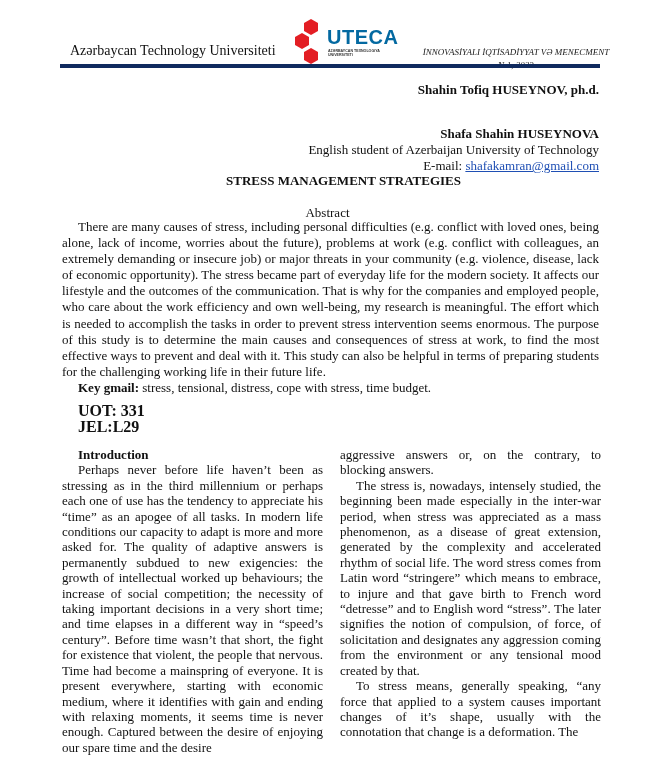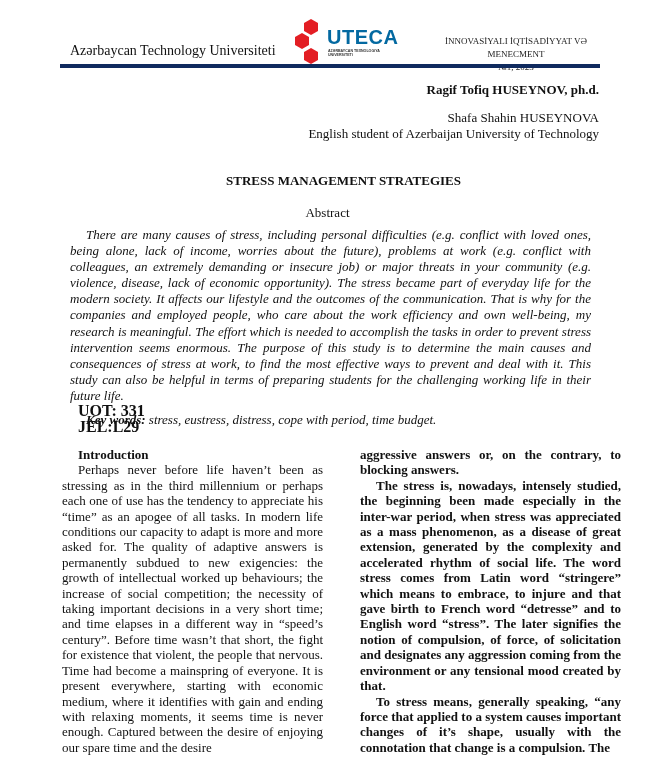--- a/index.html
+++ b/index.html
@@ -6,44 +6,44 @@
   body { width: 655px; height: 757px; overflow: hidden; position: relative;
          font-family: "Liberation Serif", serif; color: #111; }
   .header { position: absolute; left: 60px; top: 14px; width: 540px; height: 56px; }
   .uni-name { position: absolute; left: 10px; top: 29px; font-size: 14px; white-space: nowrap; }
   .logo { position: absolute; left: 232px; top: 4px; width: 130px; height: 48px; }
   .logo svg { position: absolute; left: 0; top: 0; }
   .logo-word { position: absolute; left: 35px; top: 8px; font-family: "Liberation Sans", sans-serif;
                font-weight: bold; font-size: 20px; letter-spacing: 0.5px; color: #0369a1; }
   .logo-sub { position: absolute; left: 36px; top: 31px; font-family: "Liberation Sans", sans-serif;
               font-size: 3.6px; line-height: 4.3px; font-weight: bold; color: #333; width: 70px; }
-  .journal { position: absolute; left: 356px; top: 21px; width: 200px; text-align: center;
-             font-size: 9px; line-height: 13px; color: #222; }
+  .journal { position: absolute; left: 356px; top: 32px; width: 200px; text-align: center;
+             font-style: italic; font-size: 9px; line-height: 13px; color: #222; }
   .rule { position: absolute; left: 60px; top: 64px; width: 540px; height: 4px; background: #0f2a5e; }
 
   .authors { position: absolute; right: 56px; top: 82px; text-align: right; font-size: 13px; line-height: 16px; }
   .author1 { font-weight: bold; }
-  .author2 { font-weight: normal; margin-top: 12px; }
+  .author2 { font-weight: bold; margin-top: 28px; }
   .email-link { color: #1f4fb4; text-decoration: underline; }
 
   .title { position: absolute; left: 16px; width: 100%; top: 173px; text-align: center;
            font-weight: bold; font-size: 13px; }
   .abs-head { position: absolute; left: 0; width: 100%; top: 205px; text-align: center;
               font-weight: normal; font-size: 13px; }
   .abstract { position: absolute; left: 62px; top: 219px; width: 537px; font-size: 13px;
               line-height: 16.1px; text-align: justify; }
-  .abstract p { margin: 8px; text-indent: 16px; font-style: italic; }
+  .abstract p { margin: 0; text-indent: 16px; }
   .kw { text-indent: 16px; }
   .kw b { font-weight: bold; }
 
   .codes { position: absolute; left: 78px; top: 403px; font-weight: bold; font-size: 16px; line-height: 16px; }
 
   .col { position: absolute; top: 447px; width: 261px; font-size: 13px; line-height: 15.4px; text-align: justify; }
   .col-left { left: 62px; }
-  .col-right { left: 360px; font-weight: bold; }
+  .col-right { left: 340px; }
   .col p { margin: 0; }
   .col .ind { text-indent: 16px; }
   .intro-head { font-weight: bold; padding-left: 16px; }
 </style>
 </head>
 <body>
 
 <div class="header">
   <div class="uni-name">Azərbaycan Technology Universiteti</div>
   <div class="logo">
@@ -59,39 +59,40 @@
     </div>
   </div>
   <div class="journal">
     <div>İNNOVASİYALI İQTİSADİYYAT VƏ MENECMENT</div>
     <div>№1, 2023</div>
   </div>
 </div>
 <div class="rule"></div>
 
 <div class="authors">
-  <div class="author1">Ragif Tofiq  HUSEYNOV, ph.d.</div>
+  <div class="author1">Shahin Tofiq  HUSEYNOV, ph.d.</div>
   <div class="author2">Shafa Shahin  HUSEYNOVA</div>
   <div>English student of Azerbaijan University of Technology</div>
+  <div><span>E-mail: </span><a class="email-link">shafakamran@gmail.com</a></div>
 </div>
 
 <div class="title">STRESS MANAGEMENT STRATEGIES</div>
 <div class="abs-head">Abstract</div>
 <div class="abstract">
   <p>There are many causes of stress, including personal difficulties (e.g. conflict with loved ones, being alone, lack of income, worries about the future), problems at work (e.g. conflict with colleagues, an extremely demanding or insecure job) or major threats in your community (e.g. violence, disease, lack of economic opportunity). The stress became part of everyday life for the modern society. It affects our lifestyle and the outcomes of the communication. That is why for the companies and employed people, who care about the work efficiency and own well-being, my research is meaningful. The effort which is needed to accomplish the tasks in order to prevent stress intervention seems enormous. The purpose of this study is to determine the main causes and consequences of stress at work, to find the most effective ways to prevent and deal with it. This study can also be helpful in terms of preparing students for the challenging working life in their future life.</p>
-  <p class="kw"><b>Key words:</b><span> stress, eustress, distress, cope with period, time budget.</span></p>
+  <p class="kw"><b>Key gmail:</b><span> stress, tensional, distress, cope with stress, time budget.</span></p>
 </div>
 
 <div class="codes">
   <div>UOT: 331</div>
   <div>JEL:L29</div>
 </div>
 
 <div class="col col-left">
   <p class="intro-head">Introduction</p>
   <p class="ind">Perhaps never before life haven’t been as stressing as in the third millennium or perhaps each one of use has the tendency to appreciate his “time” as an apogee of all tasks. In modern life conditions our capacity to adapt is more and more asked for. The quality of adaptive answers is permanently subdued to new exigencies: the growth of intellectual worked up behaviours; the increase of social competition; the necessity of taking important decisions in a very short time; and time elapses in a different way in “speed’s century”. Before time wasn’t that short, the fight for existence that violent, the people that nervous. Time had become a mainspring of everyone. It is present everywhere, starting with economic medium, where it identifies with gain and ending with relaxing moments, it seems time is never enough. Captured between the desire of enjoying our spare time and the desire</p>
 </div>
 
 <div class="col col-right">
   <p>aggressive answers or, on the contrary, to blocking answers.</p>
   <p class="ind">The stress is, nowadays, intensely studied, the beginning been made especially in the inter-war period, when stress was appreciated as a mass phenomenon, as a disease of great extension, generated by the complexity and accelerated rhythm of social life. The word stress comes from Latin word “stringere” which means to embrace, to injure and that gave birth to French word “detresse” and to English word “stress”. The later signifies the notion of compulsion, of force, of solicitation and designates any aggression coming from the environment or any tensional mood created by that.</p>
-  <p class="ind">To stress means, generally speaking, “any force that applied to a system causes important changes of it’s shape, usually with the connotation that change is a compulsion. The</p>
+  <p class="ind">To stress means, generally speaking, “any force that applied to a system causes important changes of it’s shape, usually with the connotation that change is a deformation. The</p>
 </div>
 
 </body></html>

